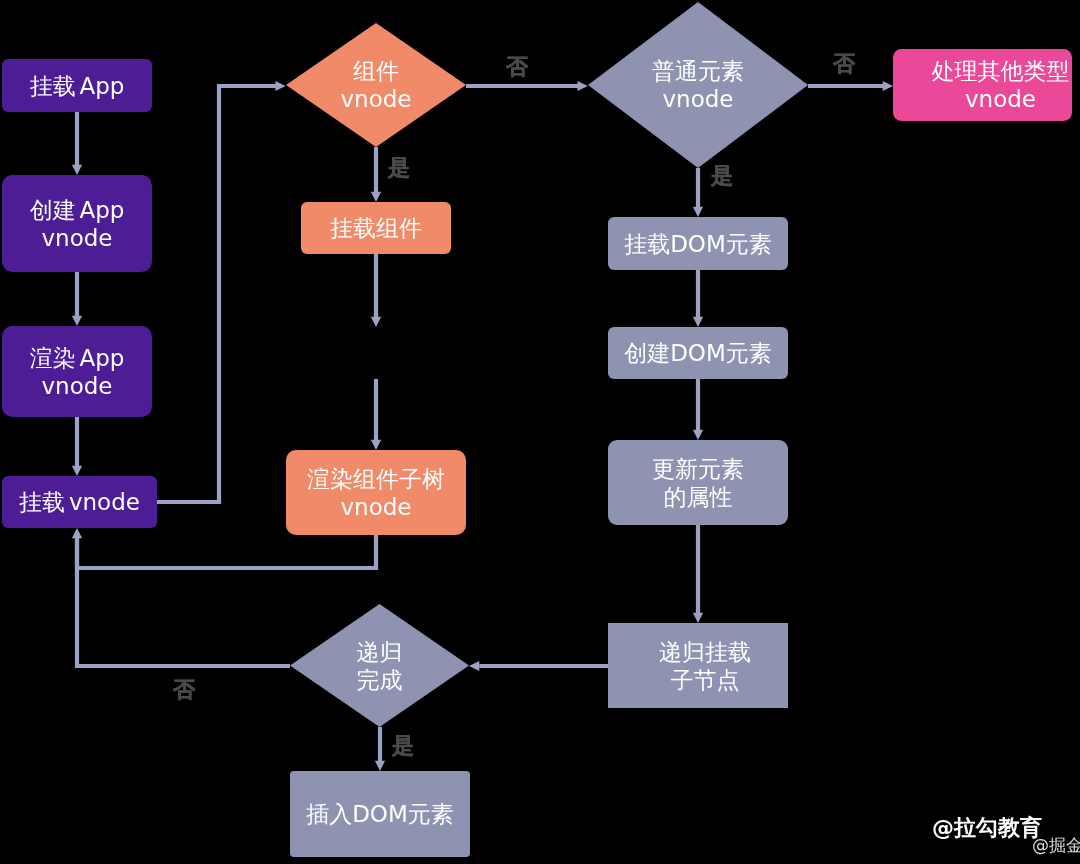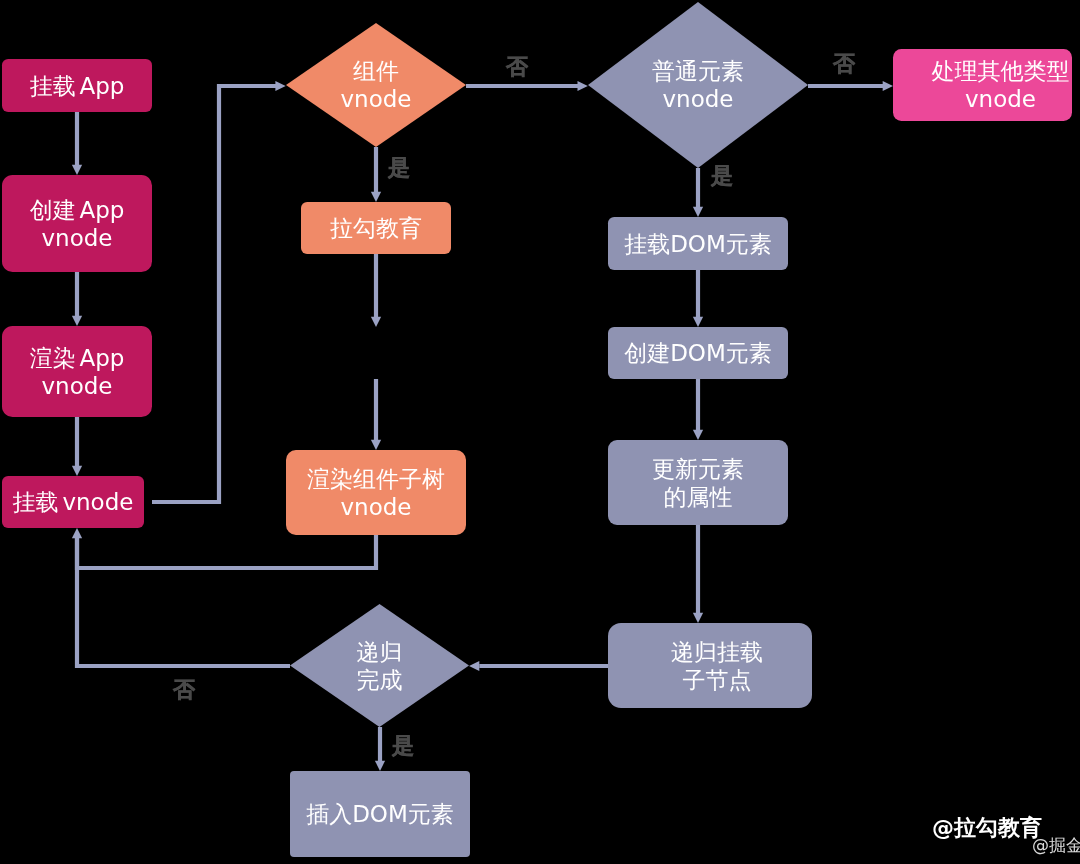--- a/index.html
+++ b/index.html
@@ -5,21 +5,21 @@
 <style>
   html,body{margin:0;padding:0;background:#000;}
   body{width:1080px;height:864px;overflow:hidden;
        font-family:"DejaVu Sans",sans-serif;}
   #stage{position:relative;width:1080px;height:864px;background:#000;overflow:hidden;transform:translateZ(0);}
   svg.edges{position:absolute;left:0;top:0;width:1080px;height:864px;}
   .node{position:absolute;display:flex;align-items:center;justify-content:center;
         text-align:center;color:#ffffff;box-sizing:border-box;}
   .node.rect{border-radius:7px;}
   .nlabel{transform:translateZ(0);font-size:23px;line-height:28px;white-space:pre-line;word-spacing:-3.5px;}
-  .c-teal{background:#be185d;}
+  .c-teal{background:#4c1d95;}
   .c-salmon{background:#f08a68;}
   .c-purple{background:#8f93b2;}
   .c-yellow{background:#ec4899;padding-left:36px;}
   .elabel{transform:translateZ(0);position:absolute;color:#4a4a4a;font-size:22px;line-height:22px;white-space:nowrap;font-weight:bold;-webkit-text-stroke:0.5px #4a4a4a;}
   .wm{transform:translateZ(0);position:absolute;white-space:nowrap;}
   .wm1{color:#ffffff;font-weight:bold;font-size:22px;left:932px;top:813px;}
   .wm2{color:rgba(255,255,255,0.85);font-size:17px;left:1032px;top:834px;}
 </style>
 </head>
 <body>
@@ -70,49 +70,49 @@
     <span class="nlabel">挂载 App</span>
   </div>
   <div class="node rect c-teal" style="left:2px;top:175px;width:150px;height:97px;border-radius:10.6px;">
     <span class="nlabel">创建 App
 vnode</span>
   </div>
   <div class="node rect c-teal" style="left:2px;top:326px;width:150px;height:91px;border-radius:10.6px;">
     <span class="nlabel">渲染 App
 vnode</span>
   </div>
-  <div class="node rect c-teal" style="left:2px;top:476px;width:142px;height:52px;border-radius:6.1px;">
+  <div class="node rect c-teal" style="left:2px;top:476px;width:155px;height:52px;border-radius:6.1px;">
     <span class="nlabel">挂载 vnode</span>
   </div>
   <div class="node diamond c-salmon" style="left:286px;top:23px;width:180px;height:124px;clip-path:polygon(50% 0,100% 50%,50% 100%,0 50%);">
     <span class="nlabel">组件
 vnode</span>
   </div>
   <div class="node rect c-salmon" style="left:301px;top:202px;width:150px;height:52px;border-radius:6.1px;">
-    <span class="nlabel">拉勾教育</span>
+    <span class="nlabel">挂载组件</span>
   </div>
   <div class="node rect c-salmon" style="left:286px;top:450px;width:180px;height:85px;border-radius:9.9px;">
     <span class="nlabel">渲染组件子树
 vnode</span>
   </div>
   <div class="node diamond c-purple" style="left:588px;top:2px;width:220px;height:166px;clip-path:polygon(50% 0,100% 50%,50% 100%,0 50%);">
     <span class="nlabel">普通元素
 vnode</span>
   </div>
   <div class="node rect c-purple" style="left:608px;top:217px;width:180px;height:53px;border-radius:6.2px;">
     <span class="nlabel">挂载DOM元素</span>
   </div>
   <div class="node rect c-purple" style="left:608px;top:327px;width:180px;height:52px;border-radius:6.1px;">
     <span class="nlabel">创建DOM元素</span>
   </div>
   <div class="node rect c-purple" style="left:608px;top:440px;width:180px;height:85px;border-radius:9px;">
     <span class="nlabel">更新元素
 的属性</span>
   </div>
-  <div class="node rect c-purple" style="left:608px;top:623px;width:204px;height:85px;border-radius:13px;padding-left:14px;">
+  <div class="node rect c-purple" style="left:608px;top:623px;width:180px;height:85px;border-radius:0;padding-left:14px;">
     <span class="nlabel">递归挂载
 子节点</span>
   </div>
   <div class="node diamond c-purple" style="left:290px;top:604px;width:179px;height:123px;clip-path:polygon(50% 0,100% 50%,50% 100%,0 50%);">
     <span class="nlabel">递归
 完成</span>
   </div>
   <div class="node rect c-yellow" style="left:893px;top:49px;width:179px;height:72px;border-radius:8.4px;">
     <span class="nlabel">处理其他类型
 vnode</span>

